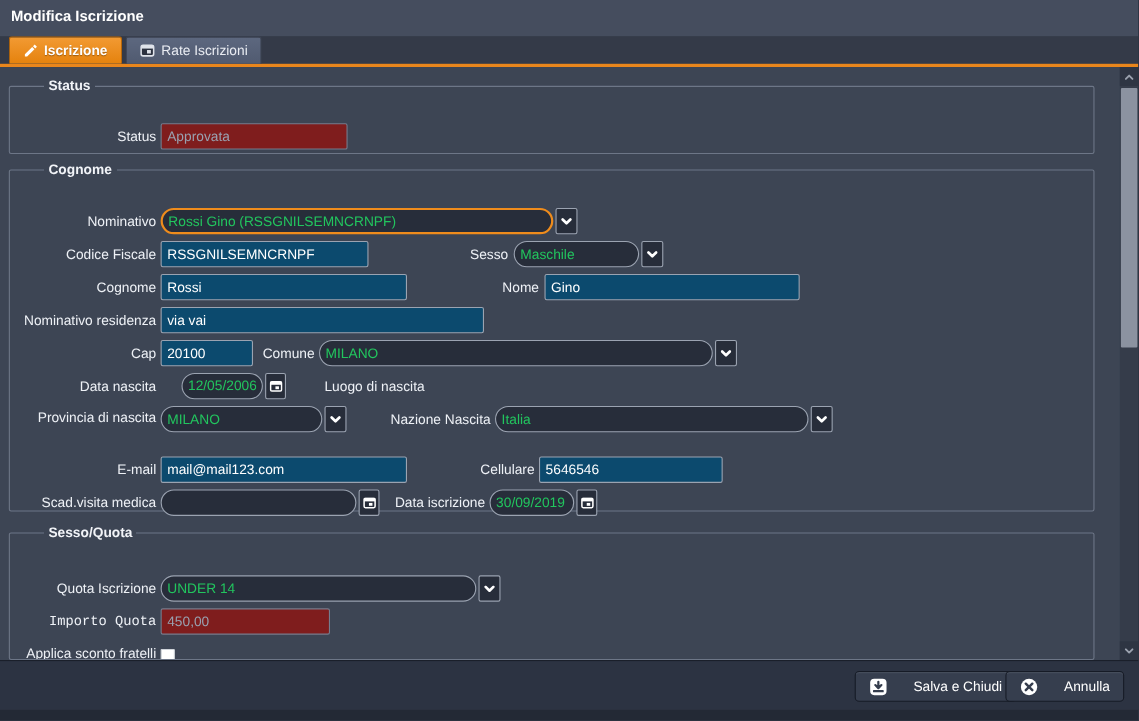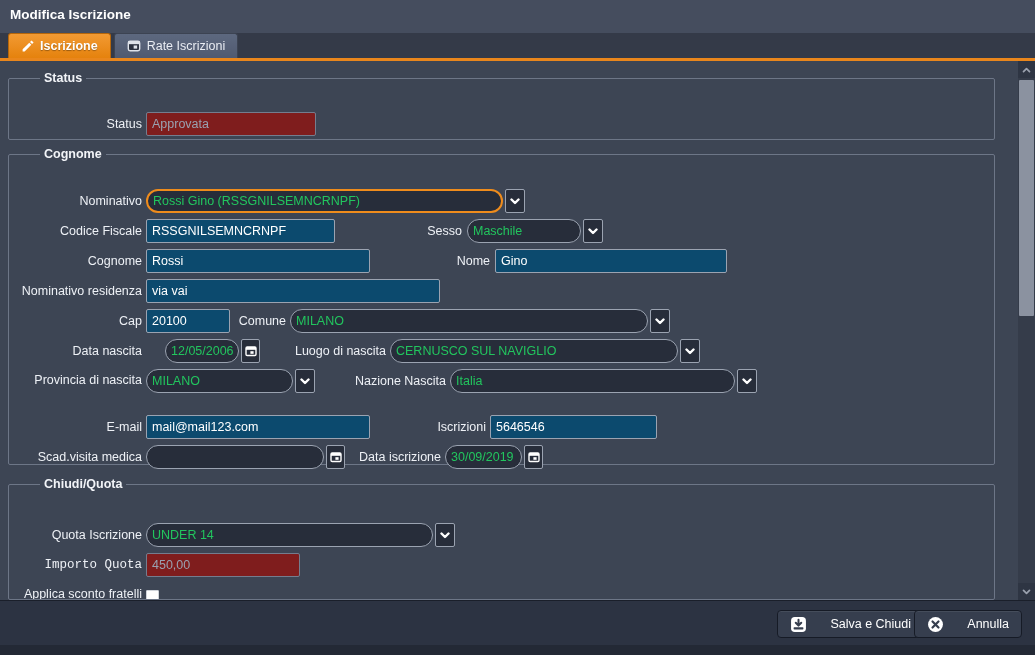--- a/index.html
+++ b/index.html
@@ -138,28 +138,20 @@
         <input class="cfield" value="12/05/2006" style="">
         <span class="datebtn">
           <svg width="12" height="11" viewBox="0 0 12 11">
               <rect x="1" y="1" width="10" height="8.5" rx="1.2" fill="none" stroke="#fff" stroke-width="1.4"></rect>
               <rect x="1" y="1" width="10" height="2.8" fill="#fff"></rect>
               <rect x="5.4" y="5.2" width="3.2" height="2.6" fill="#fff"></rect>
             </svg>
         </span>
       </div>
       <span class="lbl" style="left:235px; top:183px; width:142px;">Luogo di nascita</span>
-      <div class="combo" style="left:381px; top:178px; width:310px;">
-        <input class="cfield" value="CERNUSCO SUL NAVIGLIO" style="">
-        <span class="trigger">
-          <svg width="10" height="7" viewBox="0 0 10 7">
-              <path d="M1.5 1.5 5 5l3.5-3.5" stroke="#fff" stroke-width="2.4" fill="none" stroke-linecap="round" stroke-linejoin="round"></path>
-            </svg>
-        </span>
-      </div>
 
       <span class="lbl" style="left:2px; top:212px;">Provincia di nascita</span>
       <div class="combo" style="left:137px; top:208px; width:169px;">
         <input class="cfield" value="MILANO" style="">
         <span class="trigger">
           <svg width="10" height="7" viewBox="0 0 10 7">
               <path d="M1.5 1.5 5 5l3.5-3.5" stroke="#fff" stroke-width="2.4" fill="none" stroke-linecap="round" stroke-linejoin="round"></path>
             </svg>
         </span>
       </div>
@@ -168,21 +160,21 @@
         <input class="cfield" value="Italia" style="">
         <span class="trigger">
           <svg width="10" height="7" viewBox="0 0 10 7">
               <path d="M1.5 1.5 5 5l3.5-3.5" stroke="#fff" stroke-width="2.4" fill="none" stroke-linecap="round" stroke-linejoin="round"></path>
             </svg>
         </span>
       </div>
 
       <span class="lbl" style="left:2px; top:259px;">E-mail</span>
       <input class="txt" style="left: 137px; top: 254px; width: 224px;" value="mail@mail123.com">
-      <span class="lbl" style="left:352px; top:259px; width:125px;">Iscrizioni</span>
+      <span class="lbl" style="left:352px; top:259px; width:125px;">Cellulare</span>
       <input class="txt" style="left: 481px; top: 254px; width: 167px;" value="5646546">
 
       <span class="lbl" style="left:2px; top:289px;">Scad.visita medica</span>
       <div class="combo" style="left:137px; top:284px; width:199px;">
         <input class="cfield" value="" style="">
         <span class="datebtn">
           <svg width="12" height="11" viewBox="0 0 12 11">
               <rect x="1" y="1" width="10" height="8.5" rx="1.2" fill="none" stroke="#fff" stroke-width="1.4"></rect>
               <rect x="1" y="1" width="10" height="2.8" fill="#fff"></rect>
               <rect x="5.4" y="5.2" width="3.2" height="2.6" fill="#fff"></rect>
@@ -196,21 +188,21 @@
           <svg width="12" height="11" viewBox="0 0 12 11">
               <rect x="1" y="1" width="10" height="8.5" rx="1.2" fill="none" stroke="#fff" stroke-width="1.4"></rect>
               <rect x="1" y="1" width="10" height="2.8" fill="#fff"></rect>
               <rect x="5.4" y="5.2" width="3.2" height="2.6" fill="#fff"></rect>
             </svg>
         </span>
       </div>
     </fieldset>
 
     <fieldset style="left:8px; top:416px; width:987px; height:123px; overflow:hidden;">
-      <legend>Chiudi/Quota</legend>
+      <legend>Sesso/Quota</legend>
 
       <span class="lbl" style="left:2px; top:37px;">Quota Iscrizione</span>
       <div class="combo" style="left:137px; top:32px; width:309px;">
         <input class="cfield" value="UNDER 14" style="">
         <span class="trigger">
           <svg width="10" height="7" viewBox="0 0 10 7">
               <path d="M1.5 1.5 5 5l3.5-3.5" stroke="#fff" stroke-width="2.4" fill="none" stroke-linecap="round" stroke-linejoin="round"></path>
             </svg>
         </span>
       </div>

